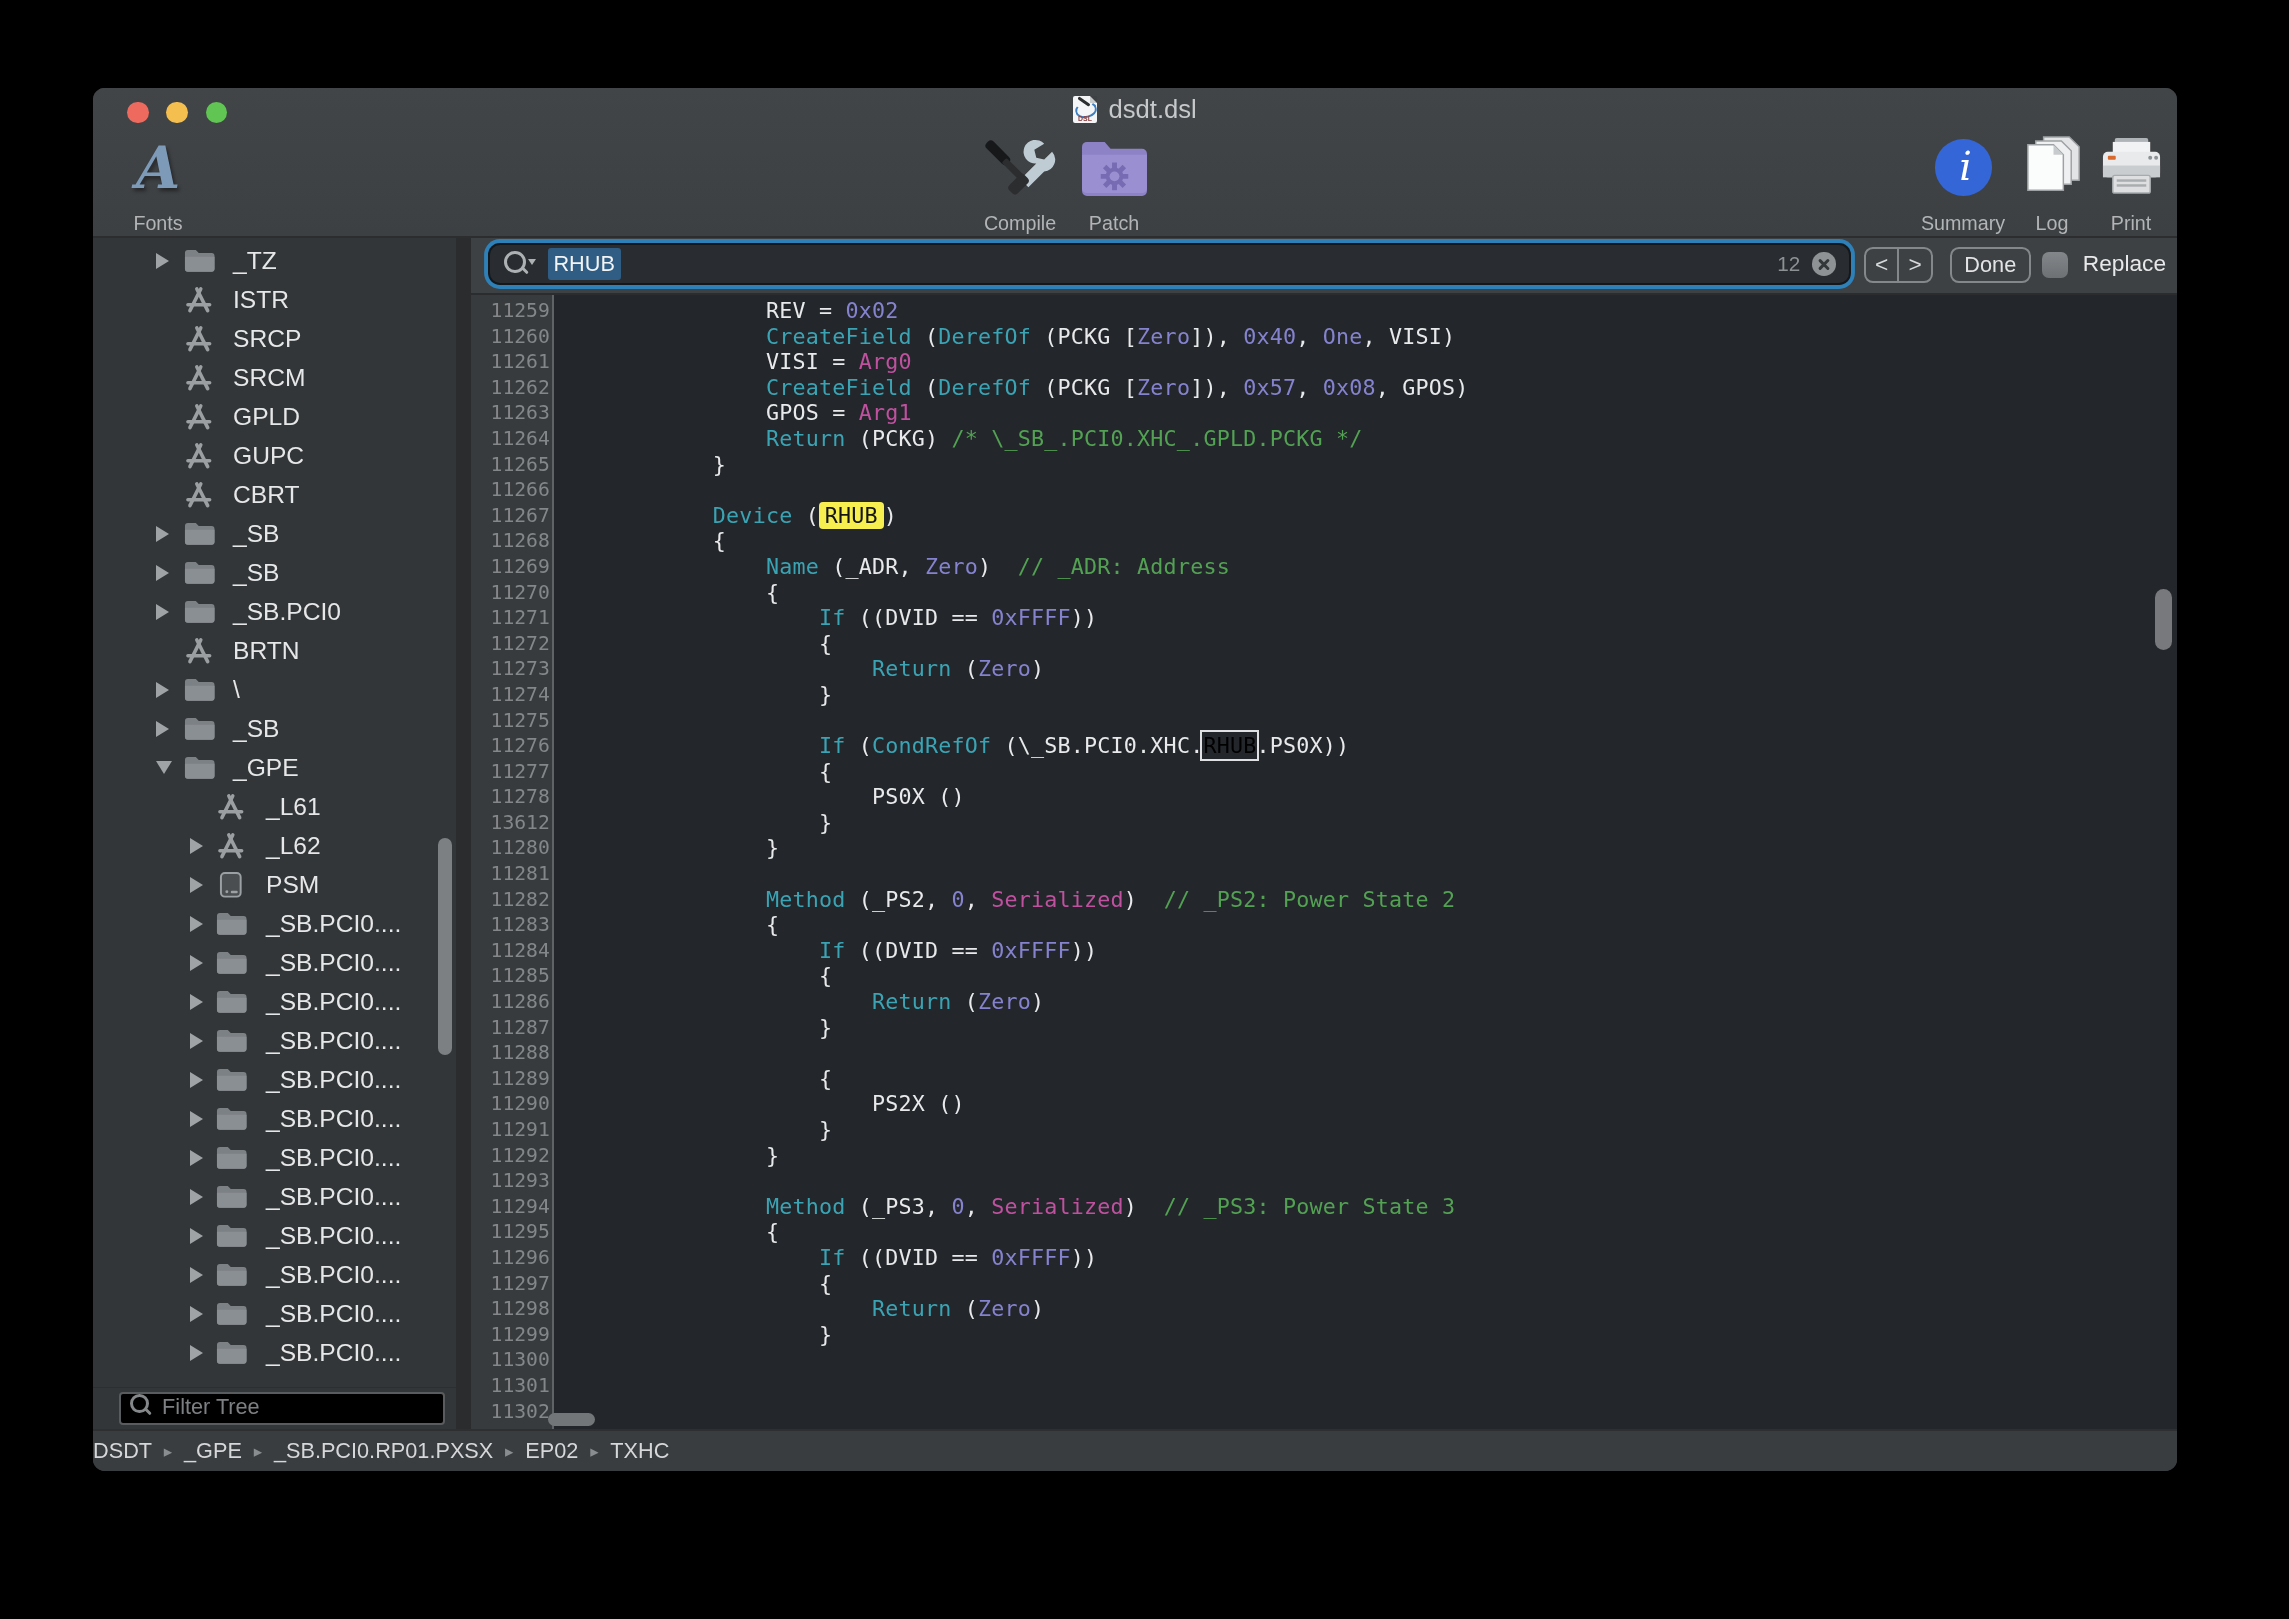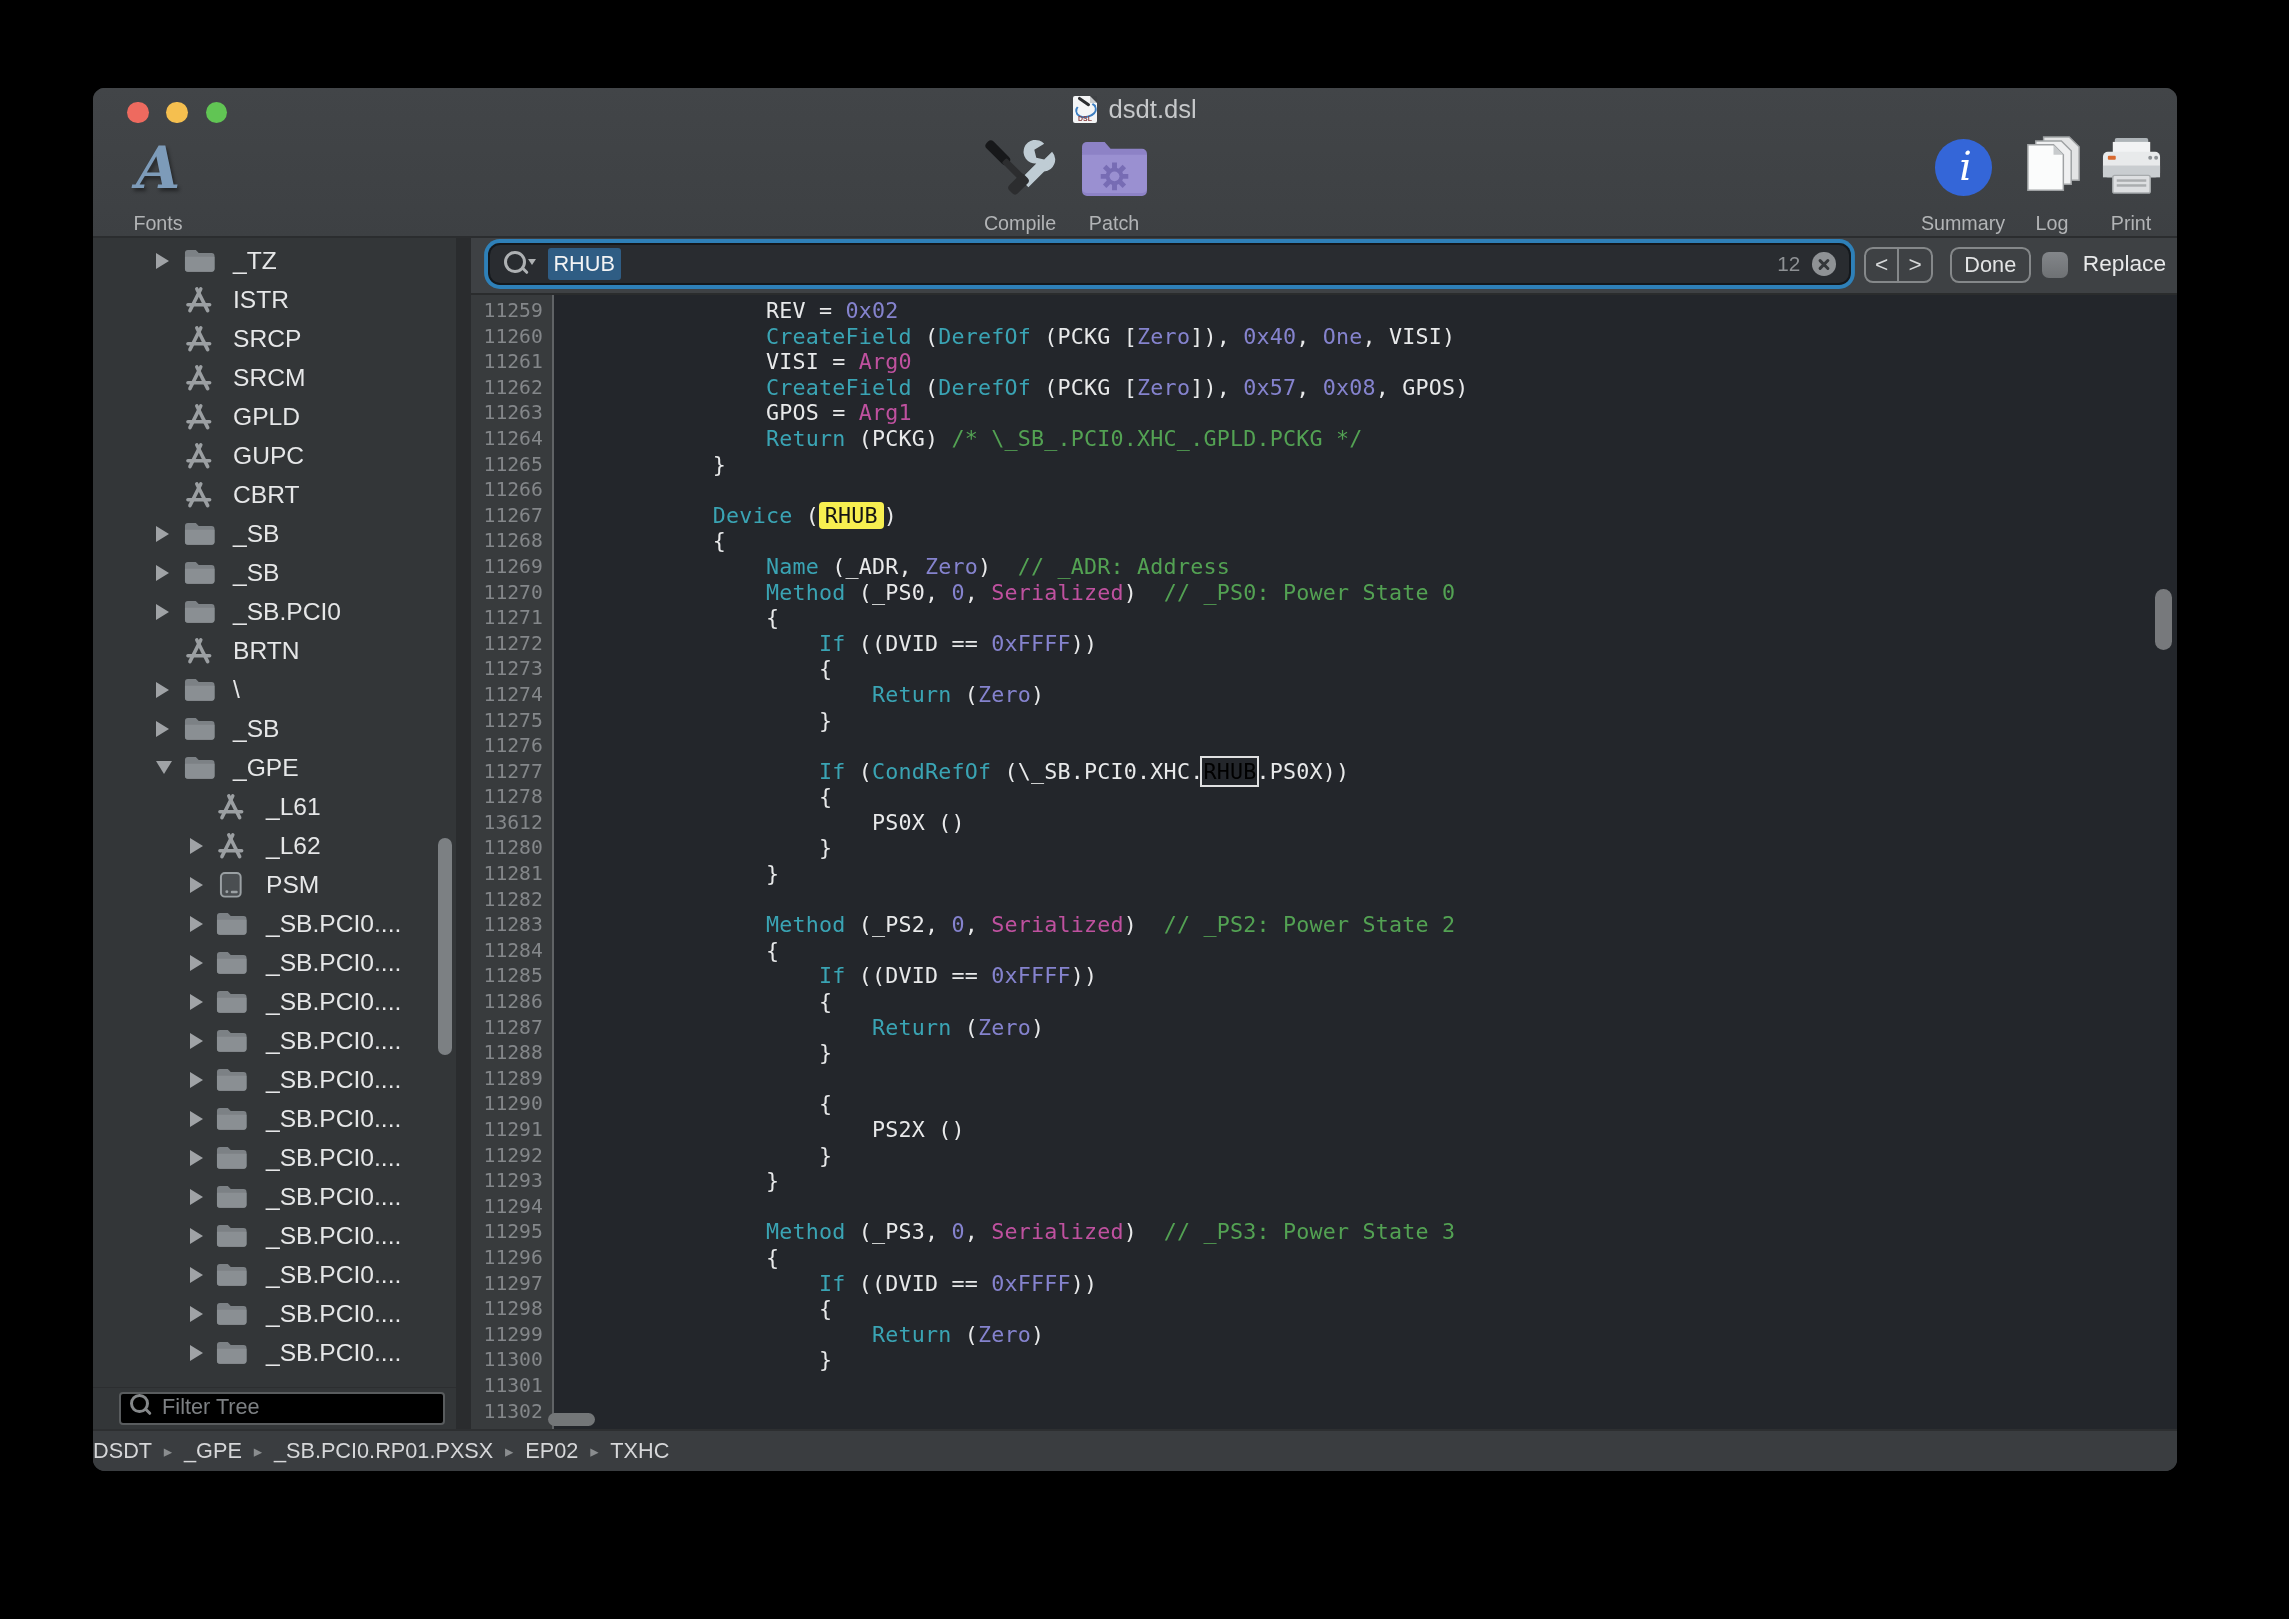--- a/index.html
+++ b/index.html
@@ -62,21 +62,21 @@
      display:flex;box-sizing:border-box;}
   .seg .cell{flex:1;display:flex;align-items:center;justify-content:center;color:#d6d8d9;font-size:22.7px;}
   .seg .cell:first-child{border-right:2px solid #85888a;}
   .btn-done{position:absolute;left:1479px;top:8.9px;width:81px;height:36px;border:2px solid #85888a;border-radius:8.9px;
      color:#e3e4e5;font-size:21.7px;display:flex;align-items:center;justify-content:center;box-sizing:border-box;}
   .chk{position:absolute;left:1571px;top:13.8px;width:26.6px;height:26.6px;border-radius:6.9px;background:linear-gradient(#83868a,#6e7174);}
   .chk-label{position:absolute;left:1612px;top:11.8px;font-size:22.7px;color:#e8e9ea;}
   
   .editor{flex:1 1 auto;display:flex;background:#23262b;position:relative;min-height:0;overflow:hidden;}
   .gutter{width:83px;flex:0 0 auto;background:#383b3d;border-right:2px solid #606366;padding-top:3px;box-sizing:border-box;}
-  .gnum{height:25.6px;line-height:25.6px;text-align:right;padding-right:9px;color:#84878a;font-family:"DejaVu Sans Mono",monospace;font-size:19.7px;}
+  .gnum{height:25.6px;line-height:25.6px;text-align:right;padding-right:2px;color:#84878a;font-family:"DejaVu Sans Mono",monospace;font-size:19.7px;}
   .code{flex:1 1 auto;padding:3px 0 0 53px;overflow:hidden;}
   .cline{height:25.6px;line-height:25.6px;white-space:pre;font-family:"DejaVu Sans Mono",monospace;font-size:21.7px;letter-spacing:0.2px;}
   .cw{color:#e8e9ea;} .ck{color:#3aa4b4;} .cc{color:#8583ce;} .ca{color:#bf519f;} .cg{color:#53a253;}
   .chl{background:#f7ef50;color:#141414;border-radius:3.9px;padding:1px 5.9px;}
   .cbx{outline:2px solid #dfe0e1;outline-offset:1px;}
   .ed-vthumb{position:absolute;right:4.9px;top:294px;width:16.7px;height:61px;border-radius:8.9px;background:#77797c;}
   .ed-hthumb{position:absolute;left:77px;bottom:3px;width:47px;height:12.8px;border-radius:6.9px;background:#737678;}
   
   .statusbar{height:40px;flex:0 0 auto;background:#3a3d40;border-top:2px solid #2d2f31;display:flex;align-items:center;gap:11.8px;}
   .crumb{color:#d6d7d9;font-size:21.7px;}
@@ -588,21 +588,20 @@
             <div class="cline"><span class="cw">            </span><span class="ck">CreateField</span><span class="cw"> (</span><span class="ck">DerefOf</span><span class="cw"> (PCKG [</span><span class="cc">Zero</span><span class="cw">]), </span><span class="cc">0x40</span><span class="cw">, </span><span class="cc">One</span><span class="cw">, VISI)</span></div>
             <div class="cline"><span class="cw">            VISI = </span><span class="ca">Arg0</span></div>
             <div class="cline"><span class="cw">            </span><span class="ck">CreateField</span><span class="cw"> (</span><span class="ck">DerefOf</span><span class="cw"> (PCKG [</span><span class="cc">Zero</span><span class="cw">]), </span><span class="cc">0x57</span><span class="cw">, </span><span class="cc">0x08</span><span class="cw">, GPOS)</span></div>
             <div class="cline"><span class="cw">            GPOS = </span><span class="ca">Arg1</span></div>
             <div class="cline"><span class="cw">            </span><span class="ck">Return</span><span class="cw"> (PCKG) </span><span class="cg">/* \_SB_.PCI0.XHC_.GPLD.PCKG */</span></div>
             <div class="cline"><span class="cw">        }</span></div>
             <div class="cline"></div>
             <div class="cline"><span class="cw">        </span><span class="ck">Device</span><span class="cw"> (</span><span class="chl">RHUB</span><span class="cw">)</span></div>
             <div class="cline"><span class="cw">        {</span></div>
             <div class="cline"><span class="cw">            </span><span class="ck">Name</span><span class="cw"> (_ADR, </span><span class="cc">Zero</span><span class="cw">)  </span><span class="cg">// _ADR: Address</span></div>
-            <div class="cline"><span class="cw">            </span><span class="ck">Method</span><span class="cw"> (_PS0, </span><span class="cc">0</span><span class="cw">, </span><span class="ca">Serialized</span><span class="cw">)  </span><span class="cg">// _PS0: Power State 0</span></div>
             <div class="cline"><span class="cw">            {</span></div>
             <div class="cline"><span class="cw">                </span><span class="ck">If</span><span class="cw"> ((DVID == </span><span class="cc">0xFFFF</span><span class="cw">))</span></div>
             <div class="cline"><span class="cw">                {</span></div>
             <div class="cline"><span class="cw">                    </span><span class="ck">Return</span><span class="cw"> (</span><span class="cc">Zero</span><span class="cw">)</span></div>
             <div class="cline"><span class="cw">                }</span></div>
             <div class="cline"></div>
             <div class="cline"><span class="cw">                </span><span class="ck">If</span><span class="cw"> (</span><span class="ck">CondRefOf</span><span class="cw"> (\_SB.PCI0.XHC.</span><span class="cbx">RHUB</span><span class="cw">.PS0X))</span></div>
             <div class="cline"><span class="cw">                {</span></div>
             <div class="cline"><span class="cw">                    PS0X ()</span></div>
             <div class="cline"><span class="cw">                }</span></div>

